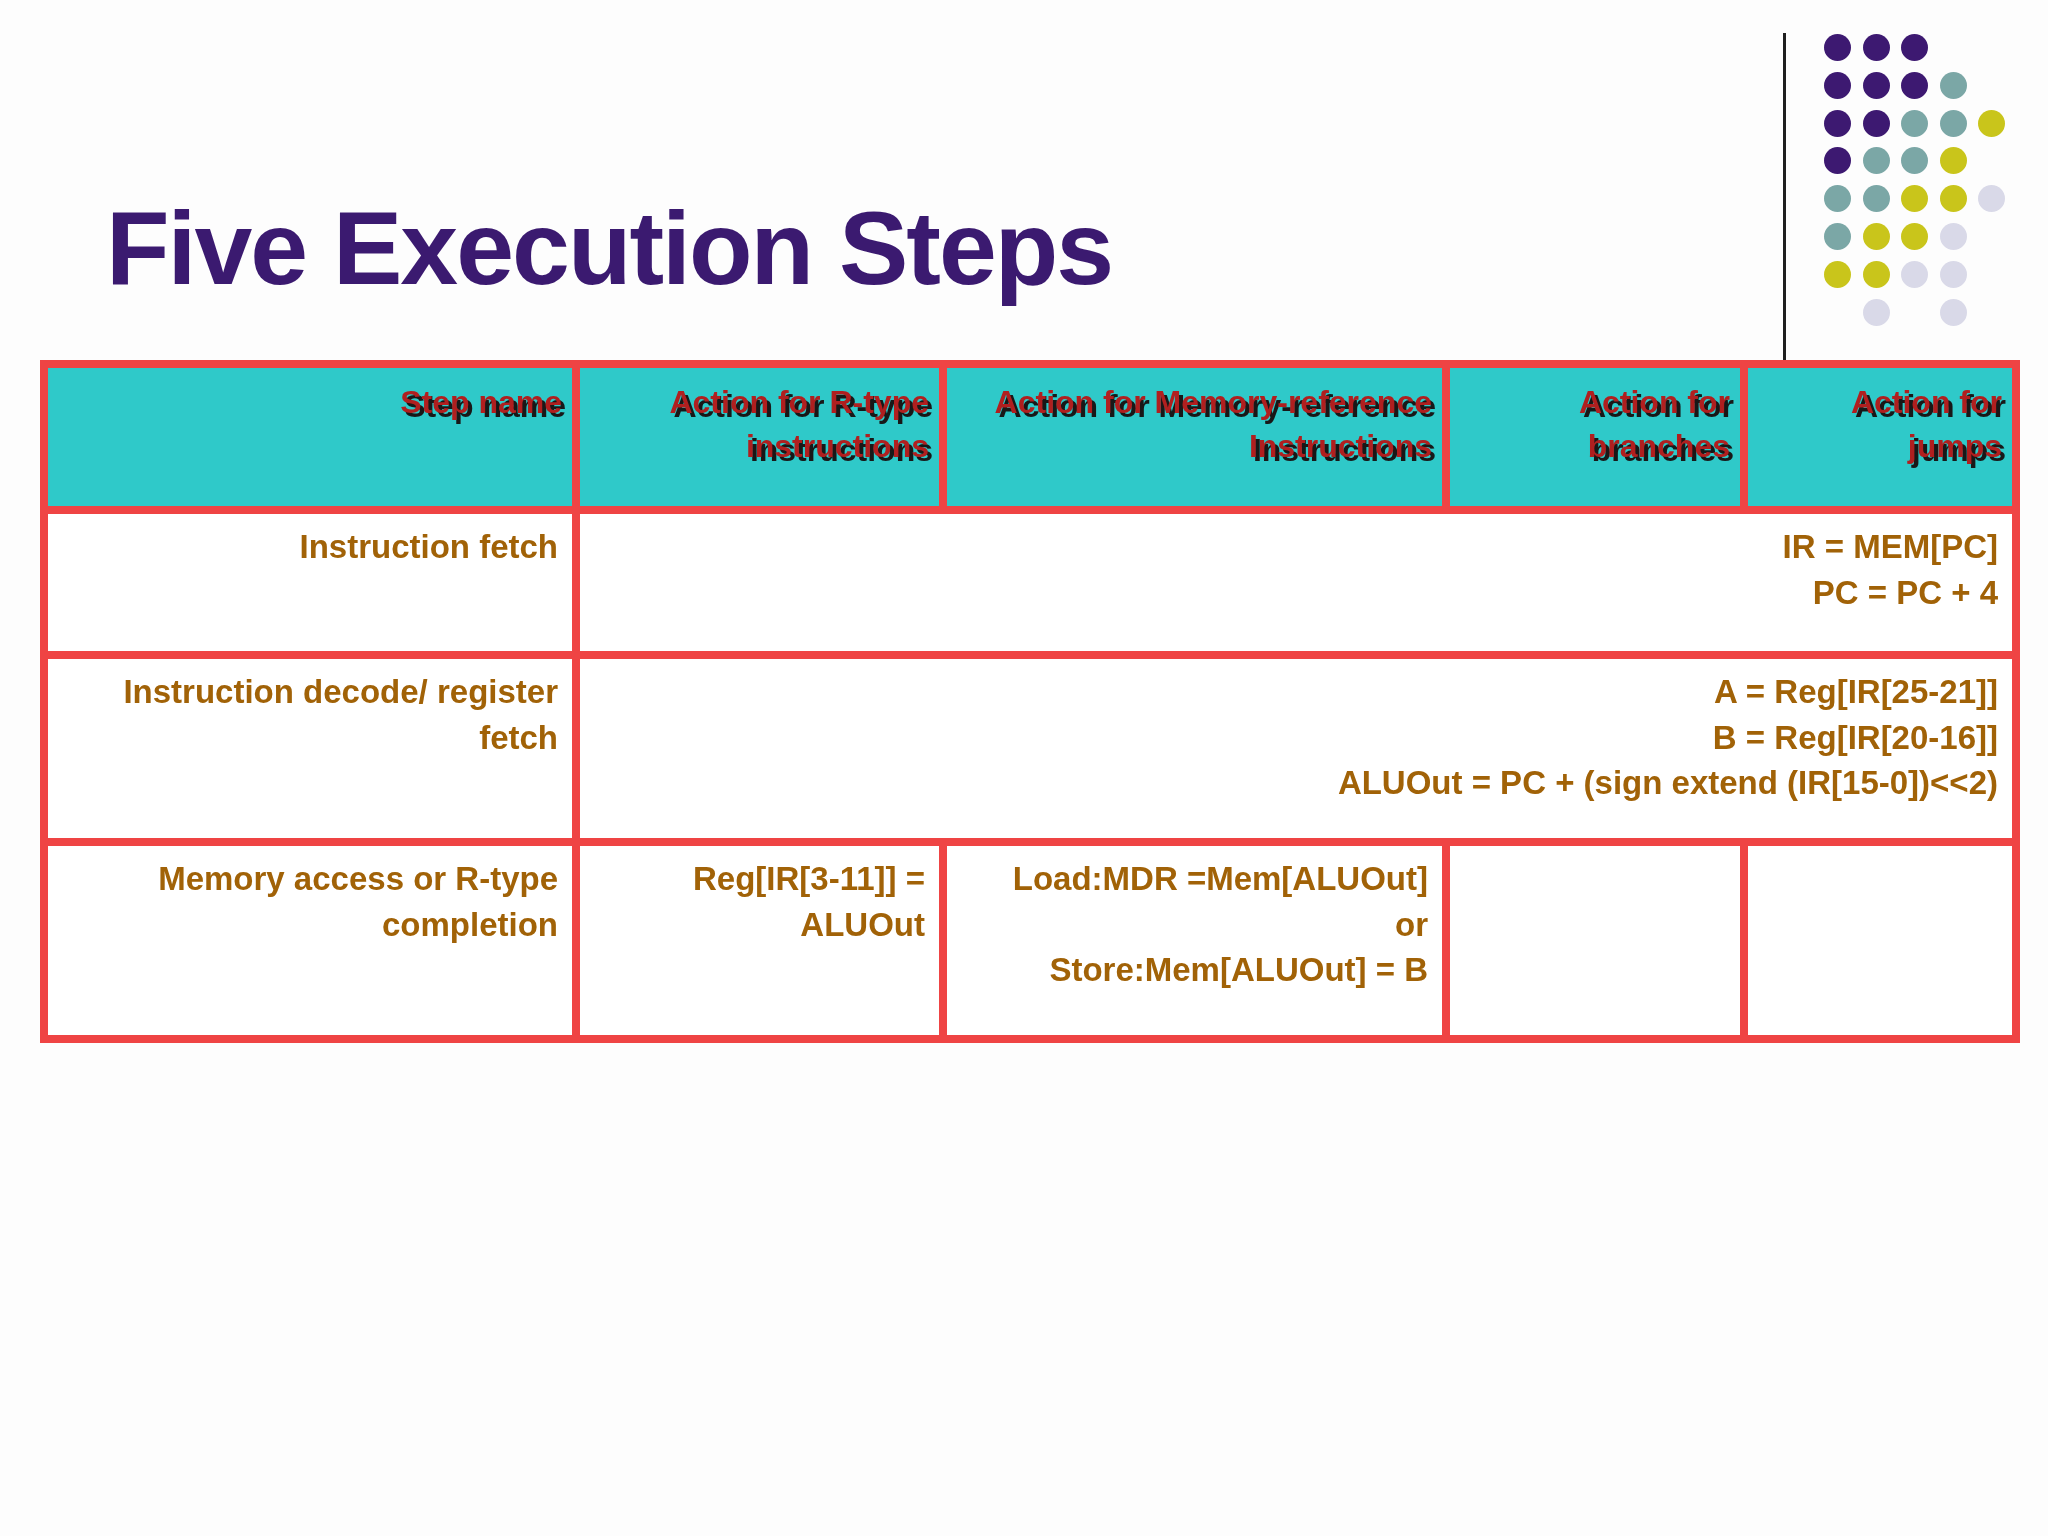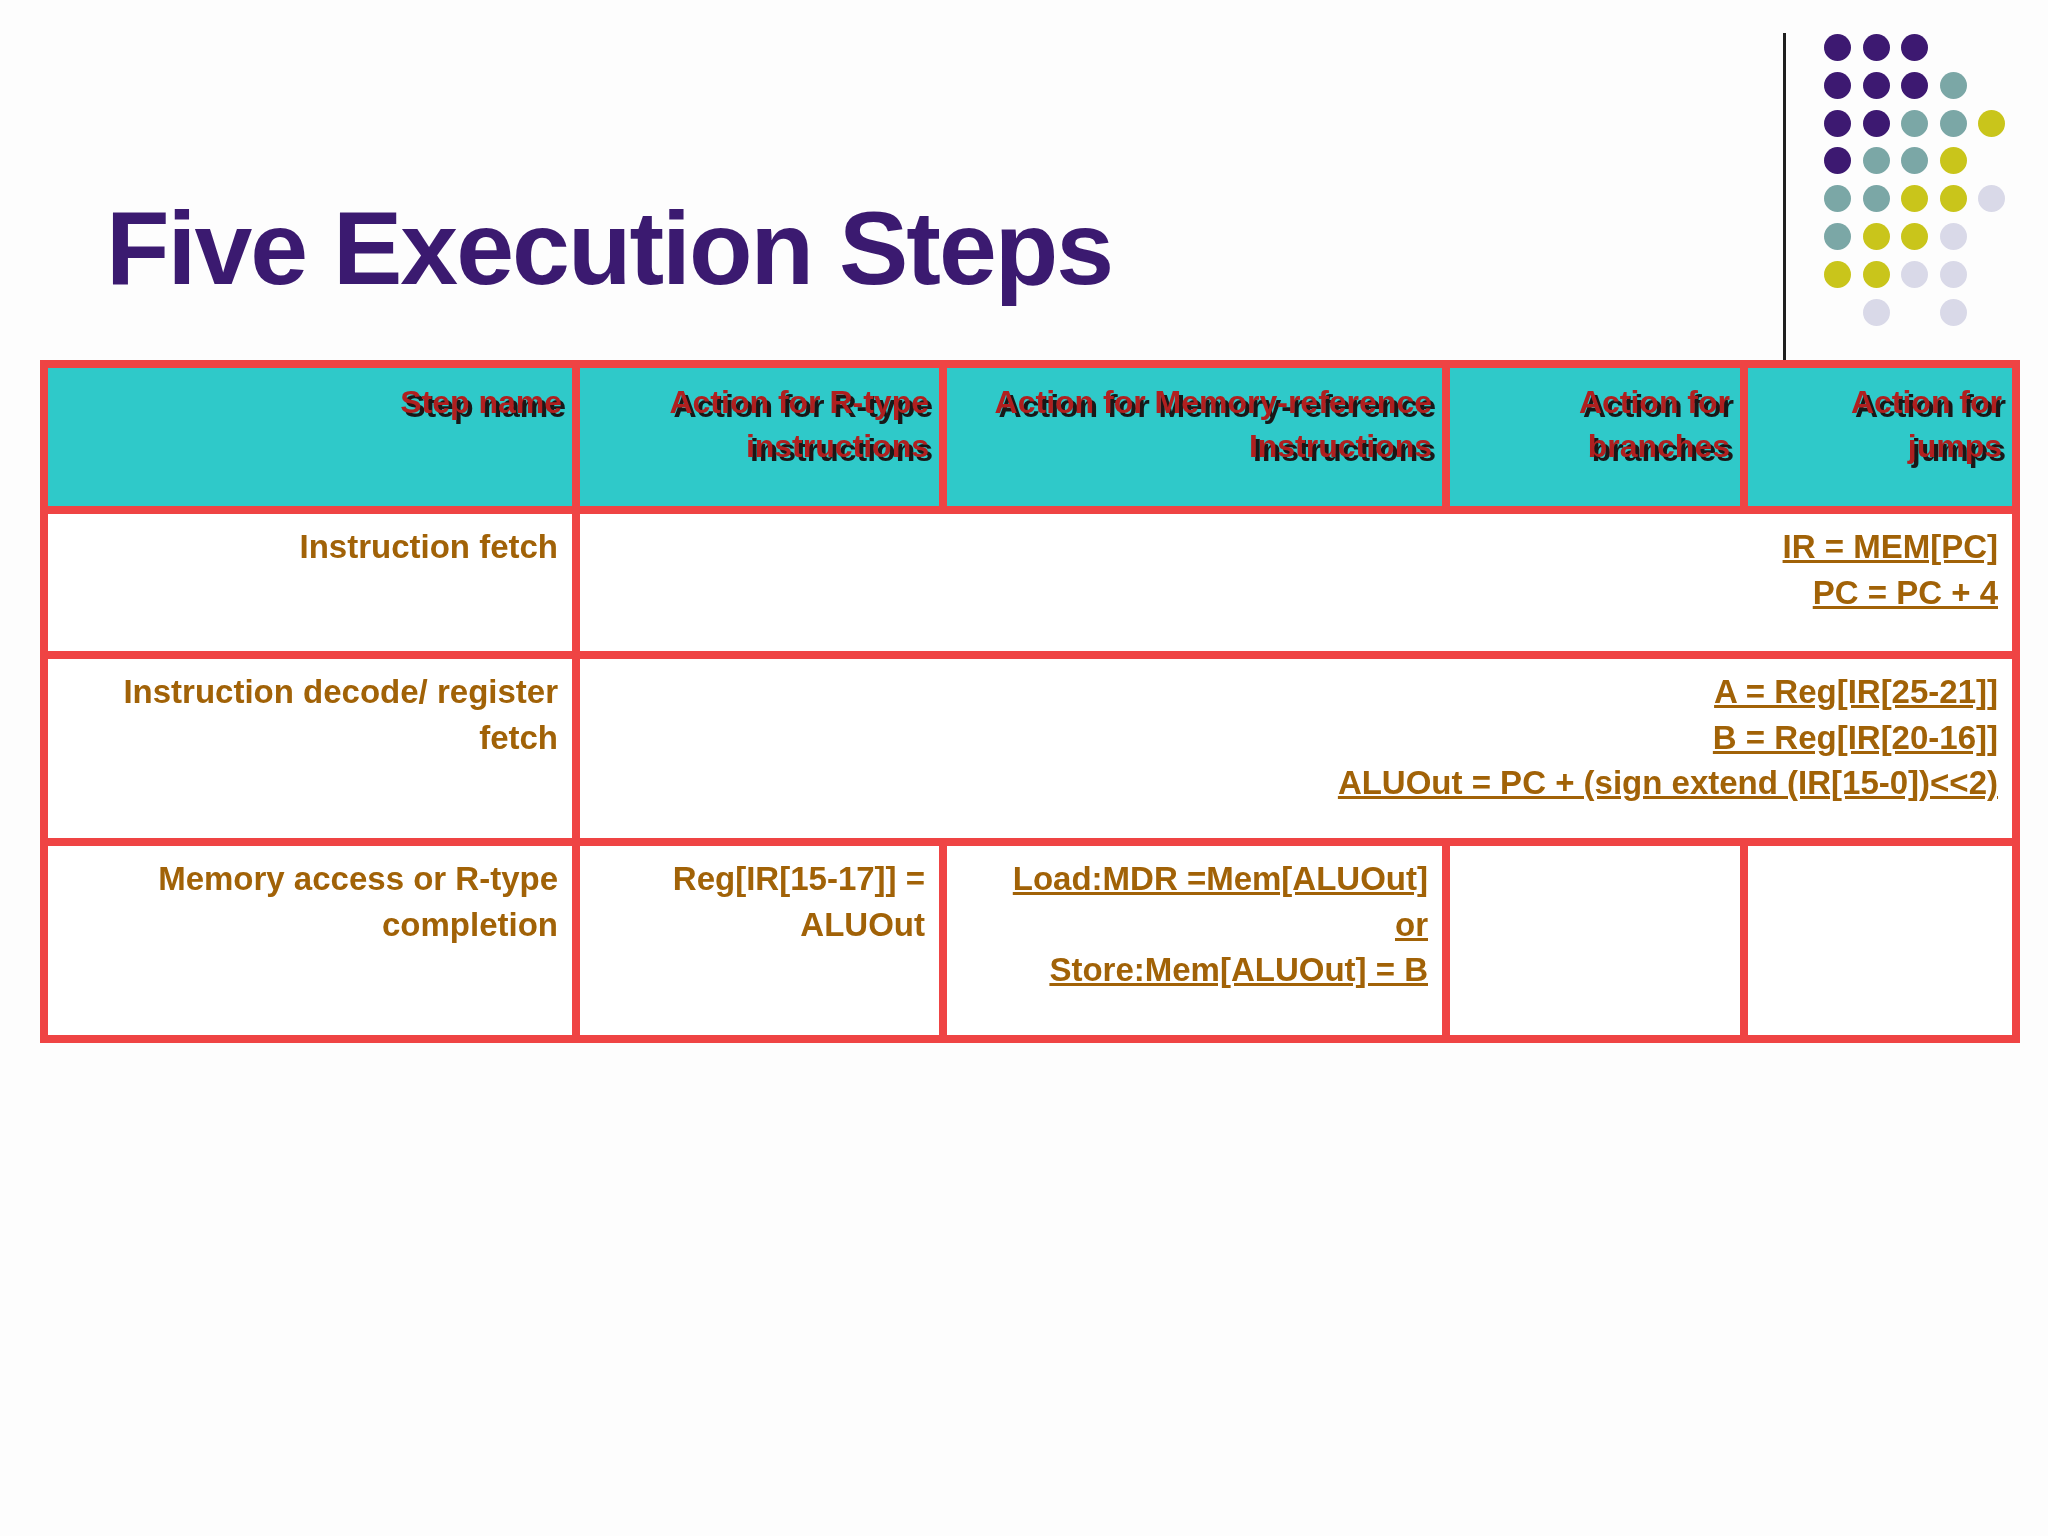--- a/index.html
+++ b/index.html
@@ -37,21 +37,21 @@
     font-size:32px;line-height:1.38;
     padding:12px 10px 0 10px;
     text-shadow:4px 4px 0 #181818;
   }
   table.steps td{
     background:#fff;color:#a16207;
     font-size:33px;line-height:1.38;
     padding:10px 14px 0 14px;
   }
   td.step{padding:10px 6px 0 6px;}
-  td.span,td.wide-lh{line-height:1.58;text-decoration:underline;}
+  td.span,td.wide-lh{line-height:1.58;}
   td.c-rtype{padding:10px 18px 0 18px;}
   td.c-memref{padding:10px 20px 0 20px;}
   td.c-branch{padding:10px 14px 0 14px;}
   td.c-jump{padding:10px 8px 0 8px;}
 </style>
 </head>
 <body style="--title-color: #3b1a70; --header-bg: #2fc9c9; --header-text: #b01f1f;">
 
 <div>
 
@@ -111,21 +111,21 @@
     <tr style="height:145px">
       <td class="step">Instruction fetch</td>
       <td class="span" colspan="4">IR = MEM[PC]<br>PC = PC + 4</td>
     </tr>
     <tr style="height:187px">
       <td class="step">Instruction decode/ register fetch</td>
       <td class="span" colspan="4">A = Reg[IR[25-21]]<br>B = Reg[IR[20-16]]<br>ALUOut =  PC + (sign extend (IR[15-0])&lt;&lt;2)</td>
     </tr>
     <tr style="height:197px">
       <td class="step">Memory access or R-type completion</td>
-      <td class="c-rtype">Reg[IR[15-17]] = ALUOut</td>
+      <td class="c-rtype">Reg[IR[3-11]] = ALUOut</td>
       <td class="c-memref wide-lh">Load:MDR =Mem[ALUOut]<br>or<br>Store:Mem[ALUOut] = B</td>
       <td class="c-branch"></td>
       <td class="c-jump"></td>
     </tr>
   </tbody>
     </table>
 
 </div>
 
 </body></html>

